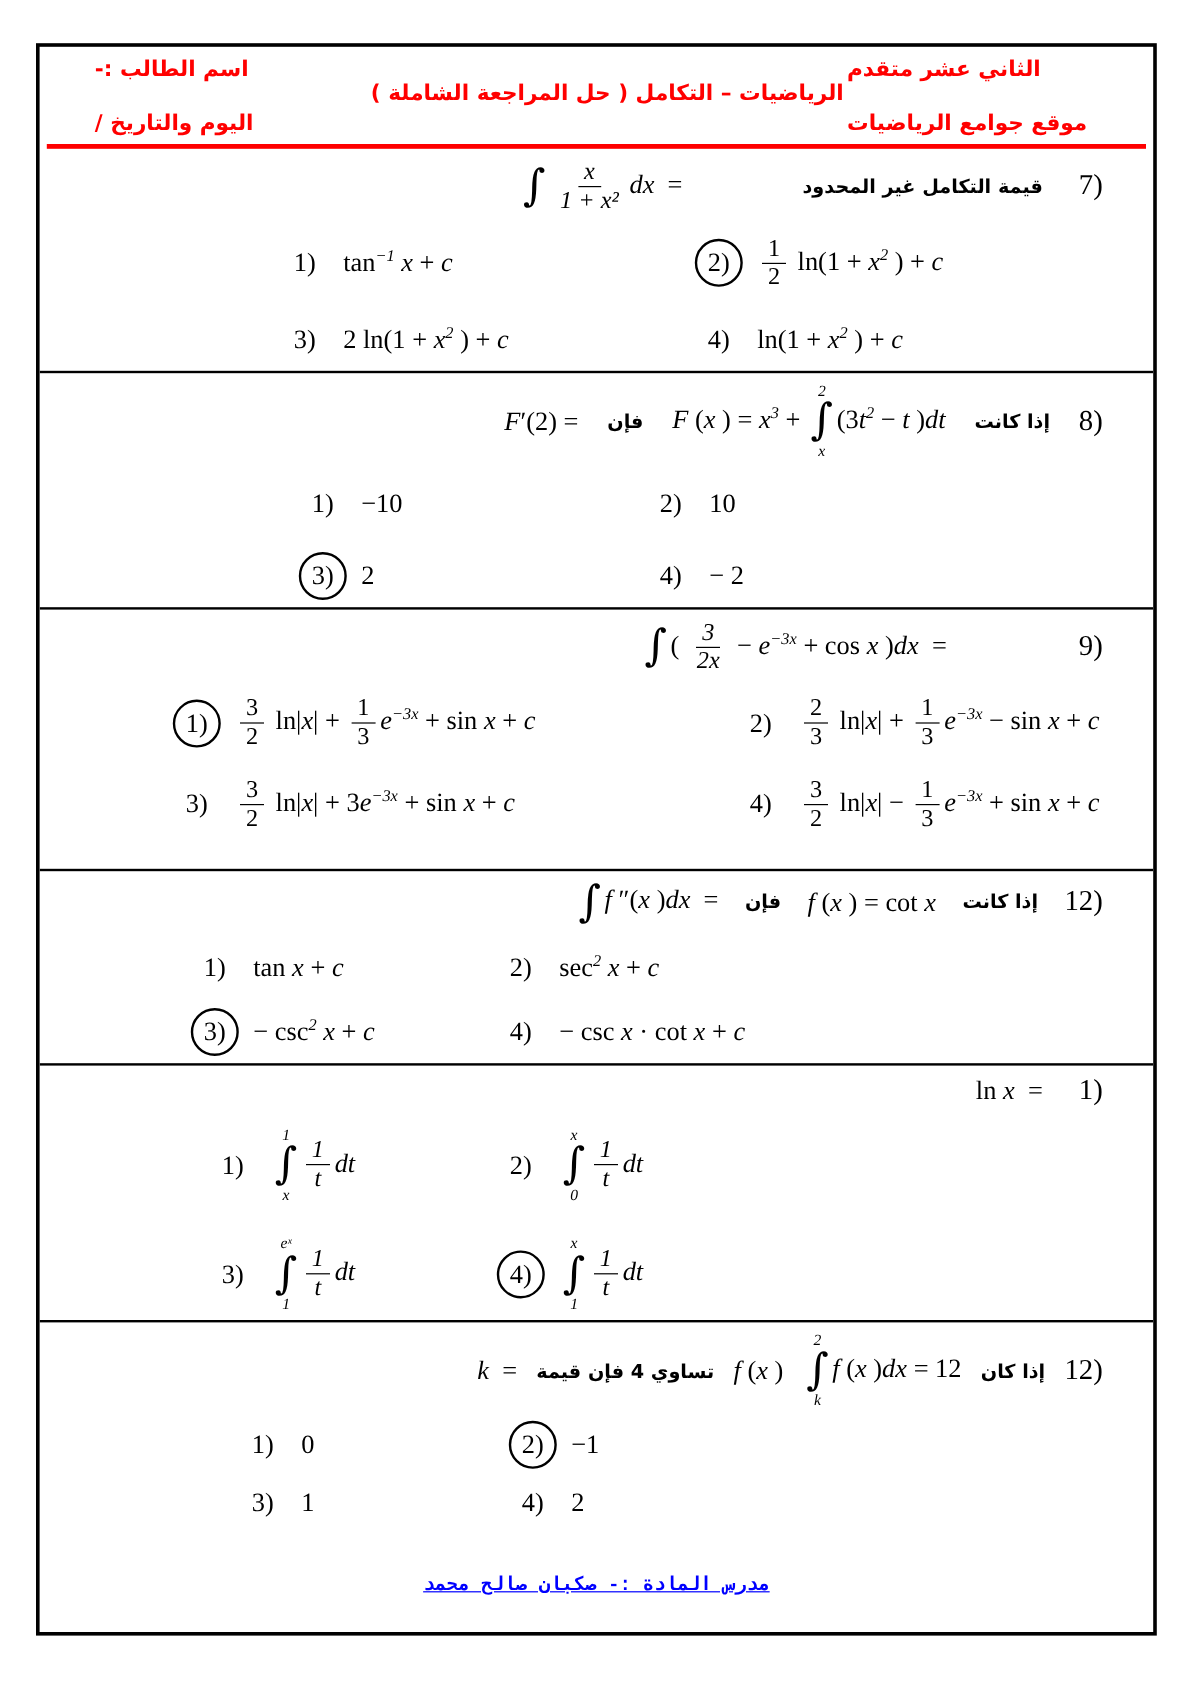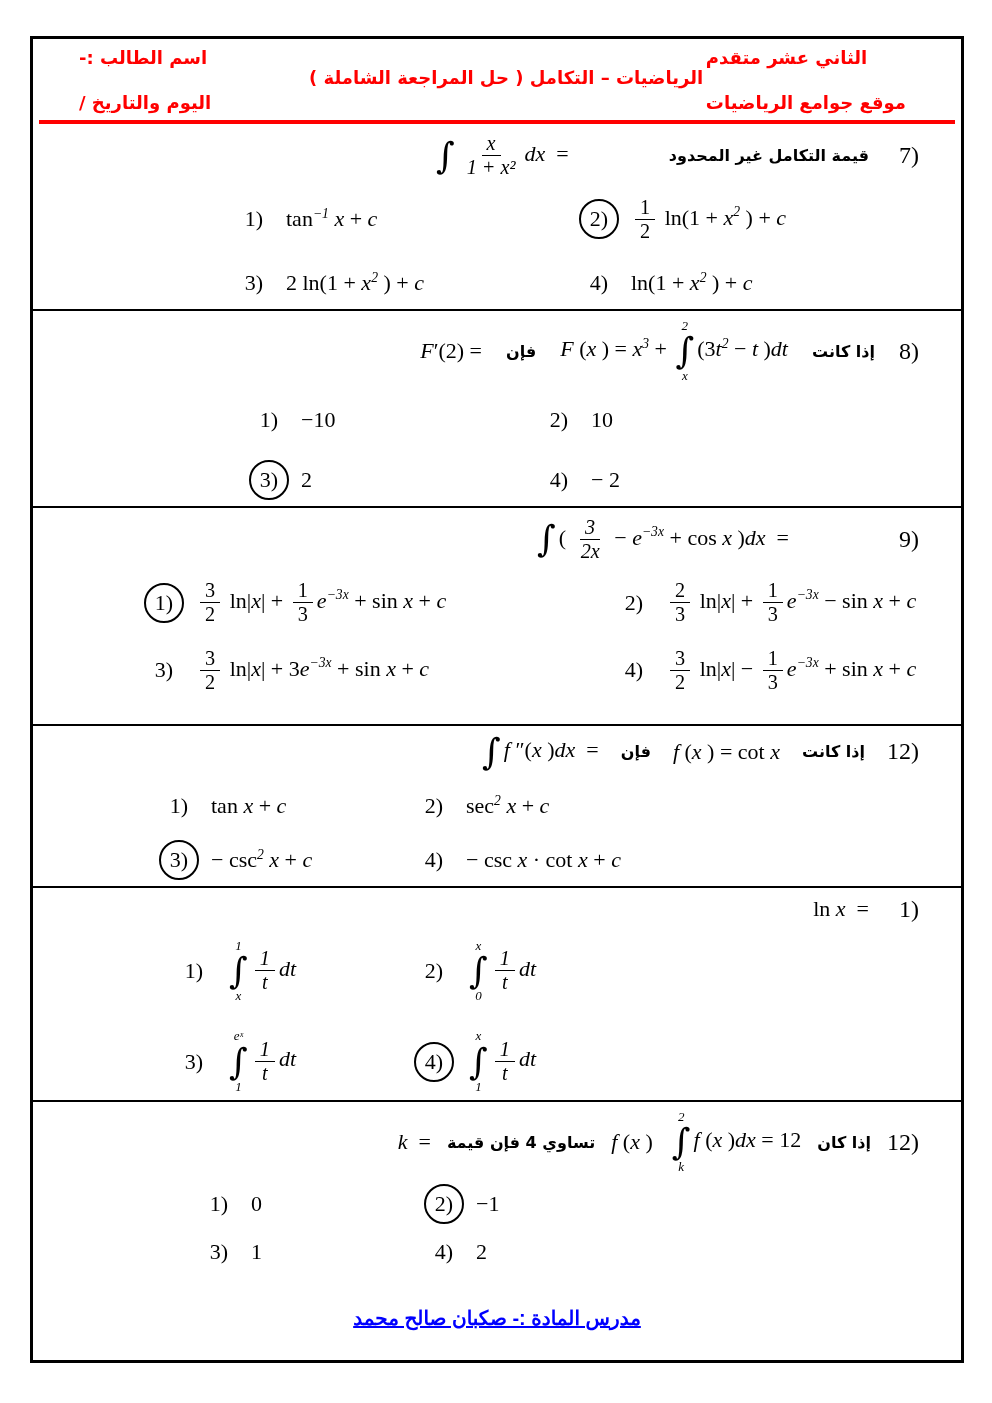--- a/index.html
+++ b/index.html
@@ -66,22 +66,22 @@
   .opts-q11 { grid-template-columns:240px 1fr; margin-left:125px; row-gap:26px; }
   .opts-q12 { grid-template-columns:225px 1fr; margin-left:150px; row-gap:8px; margin-top:10px; }
   .sec-q7  { min-height:160px; }
   .sec-q8  { min-height:162px; }
   .sec-q9  { min-height:216px; }
   .sec-q10 { min-height:152px; }
   .sec-q11 { min-height:208px; }
   
   .footer { margin-top:auto; text-align:center; padding-bottom:30px; }
   .footer span {
-    color:#00f; font-family:Liberation Sans, sans-serif; font-weight:bold;
-    font-size:20px; text-decoration:underline;
+    color:#00f; font-family:Liberation Mono, monospace; font-weight:bold;
+    font-size:16px; text-decoration:underline;
   }
 </style>
 </head>
 <body>
 
 <div class="frame">
 
   <div class="hdr">
     <div class="hdr-col hdr-right">
       <div>الثاني عشر متقدم</div>

